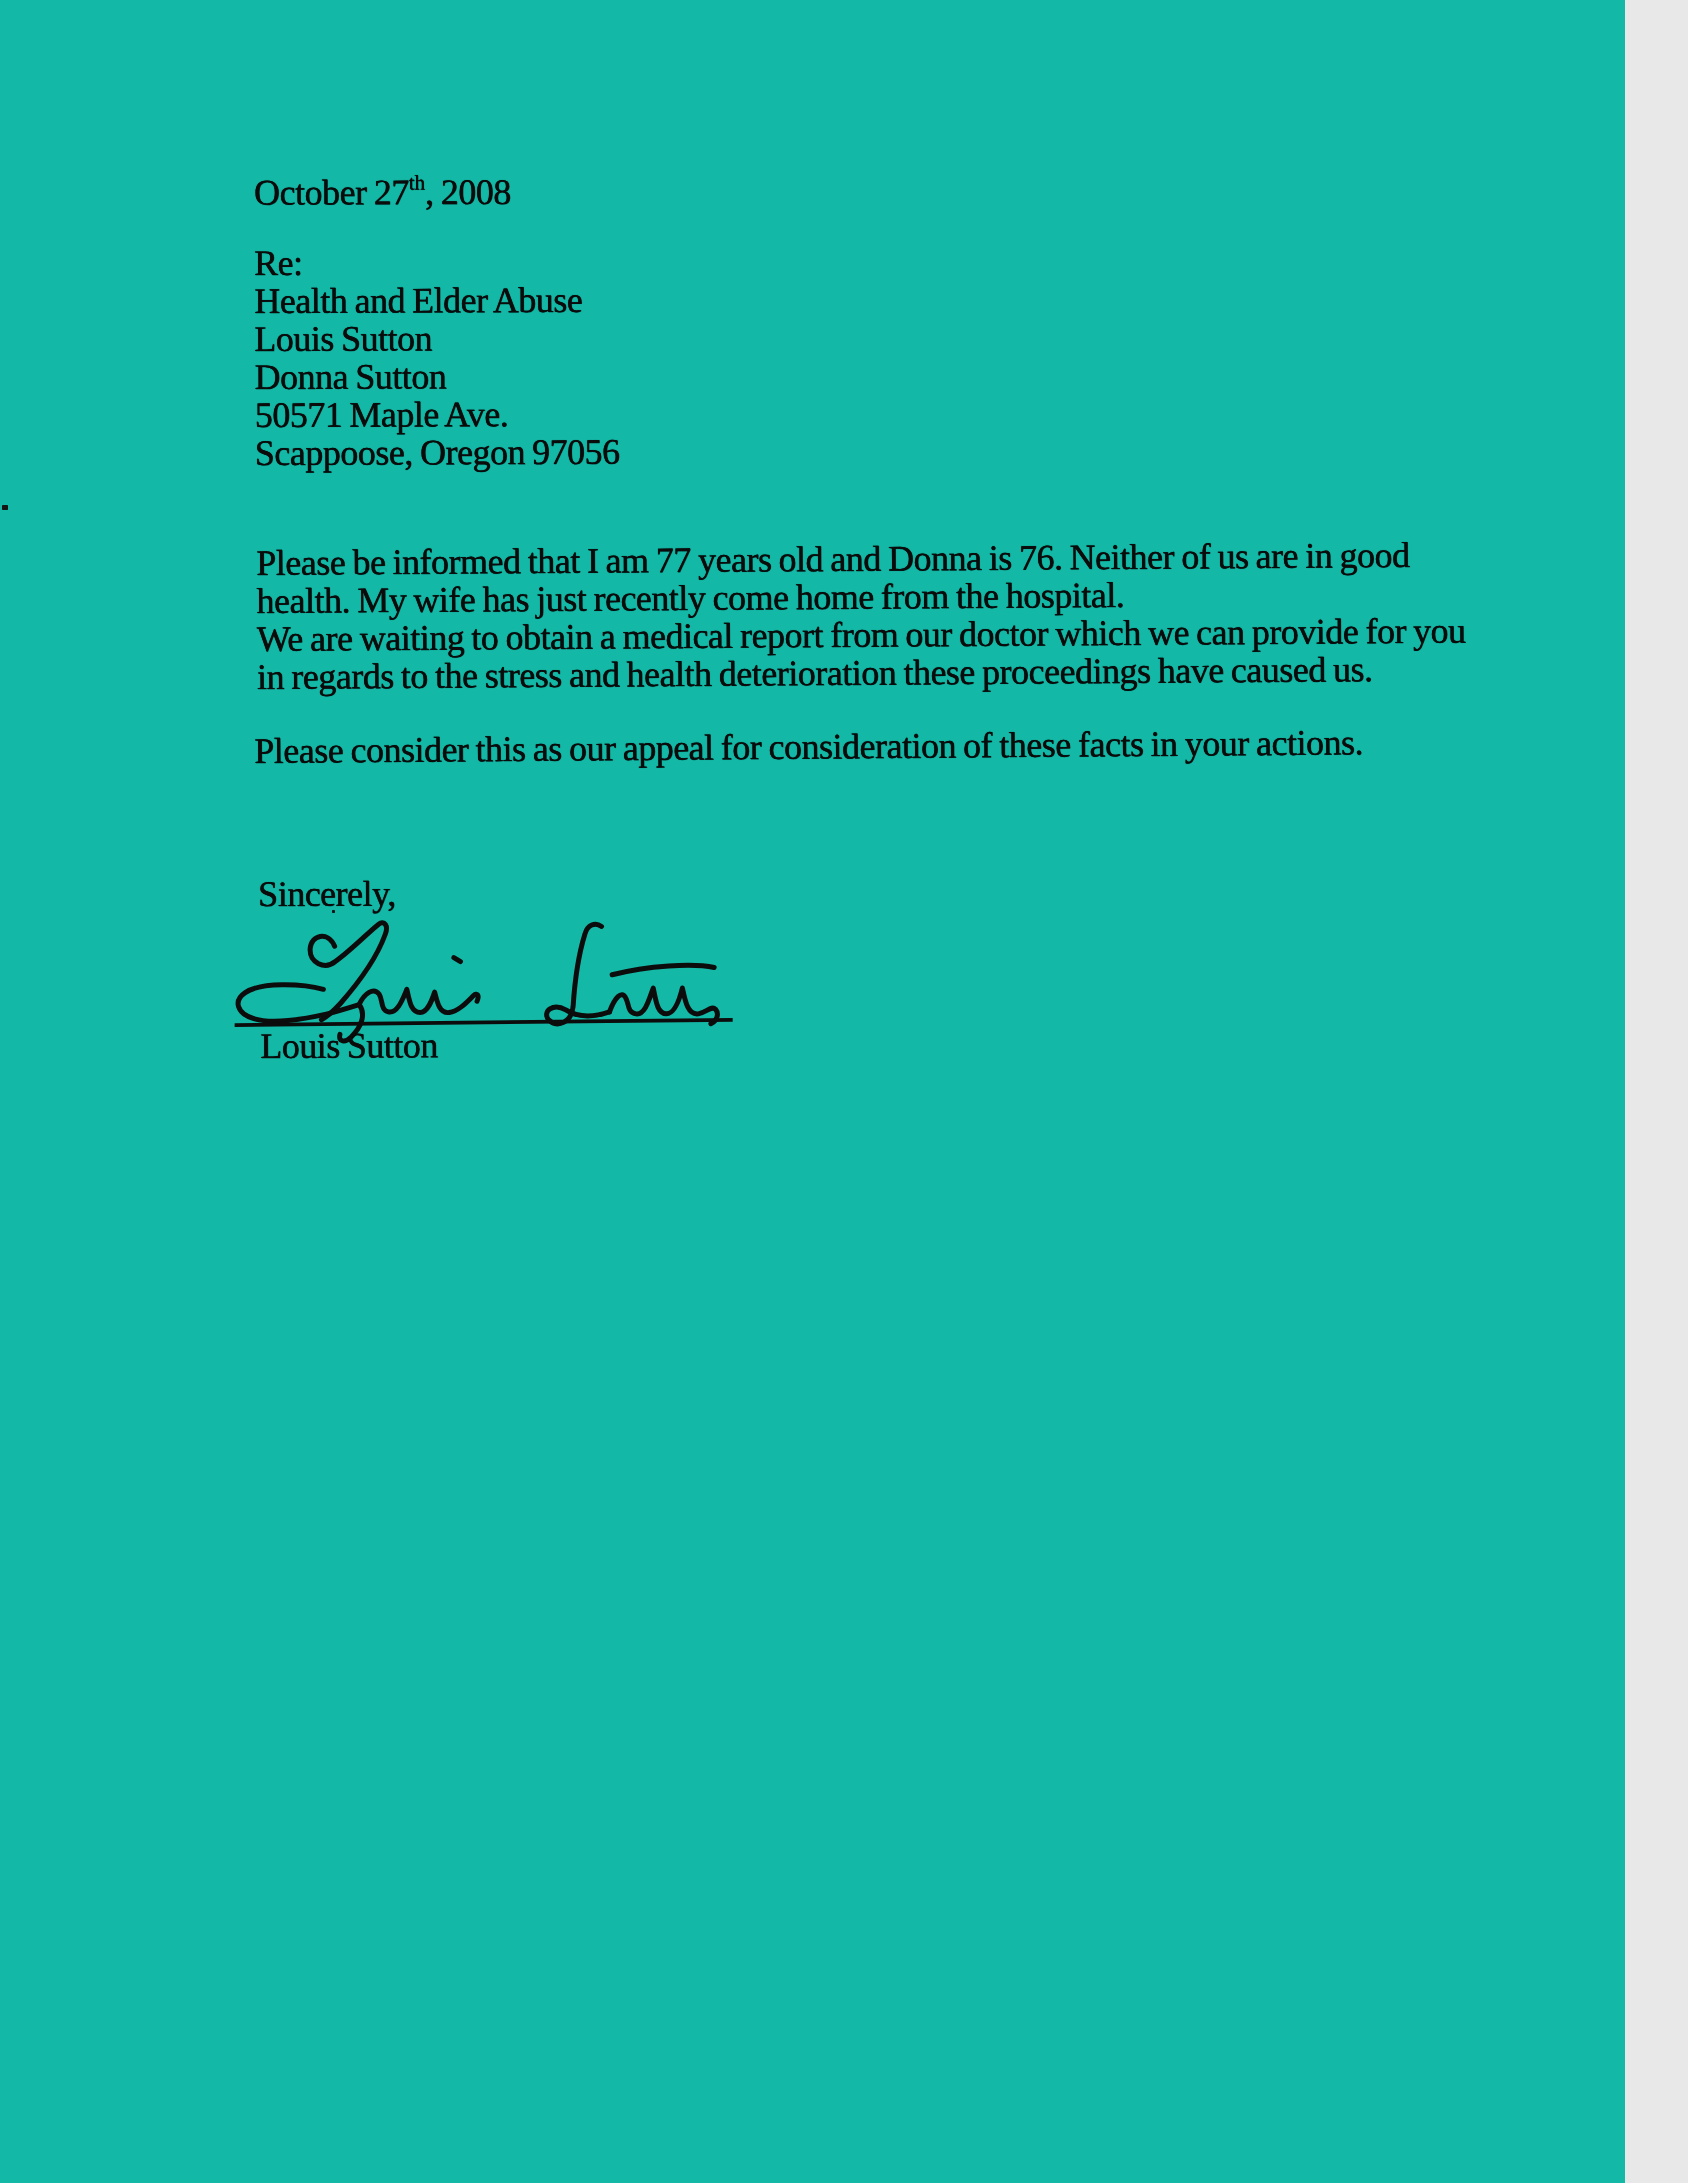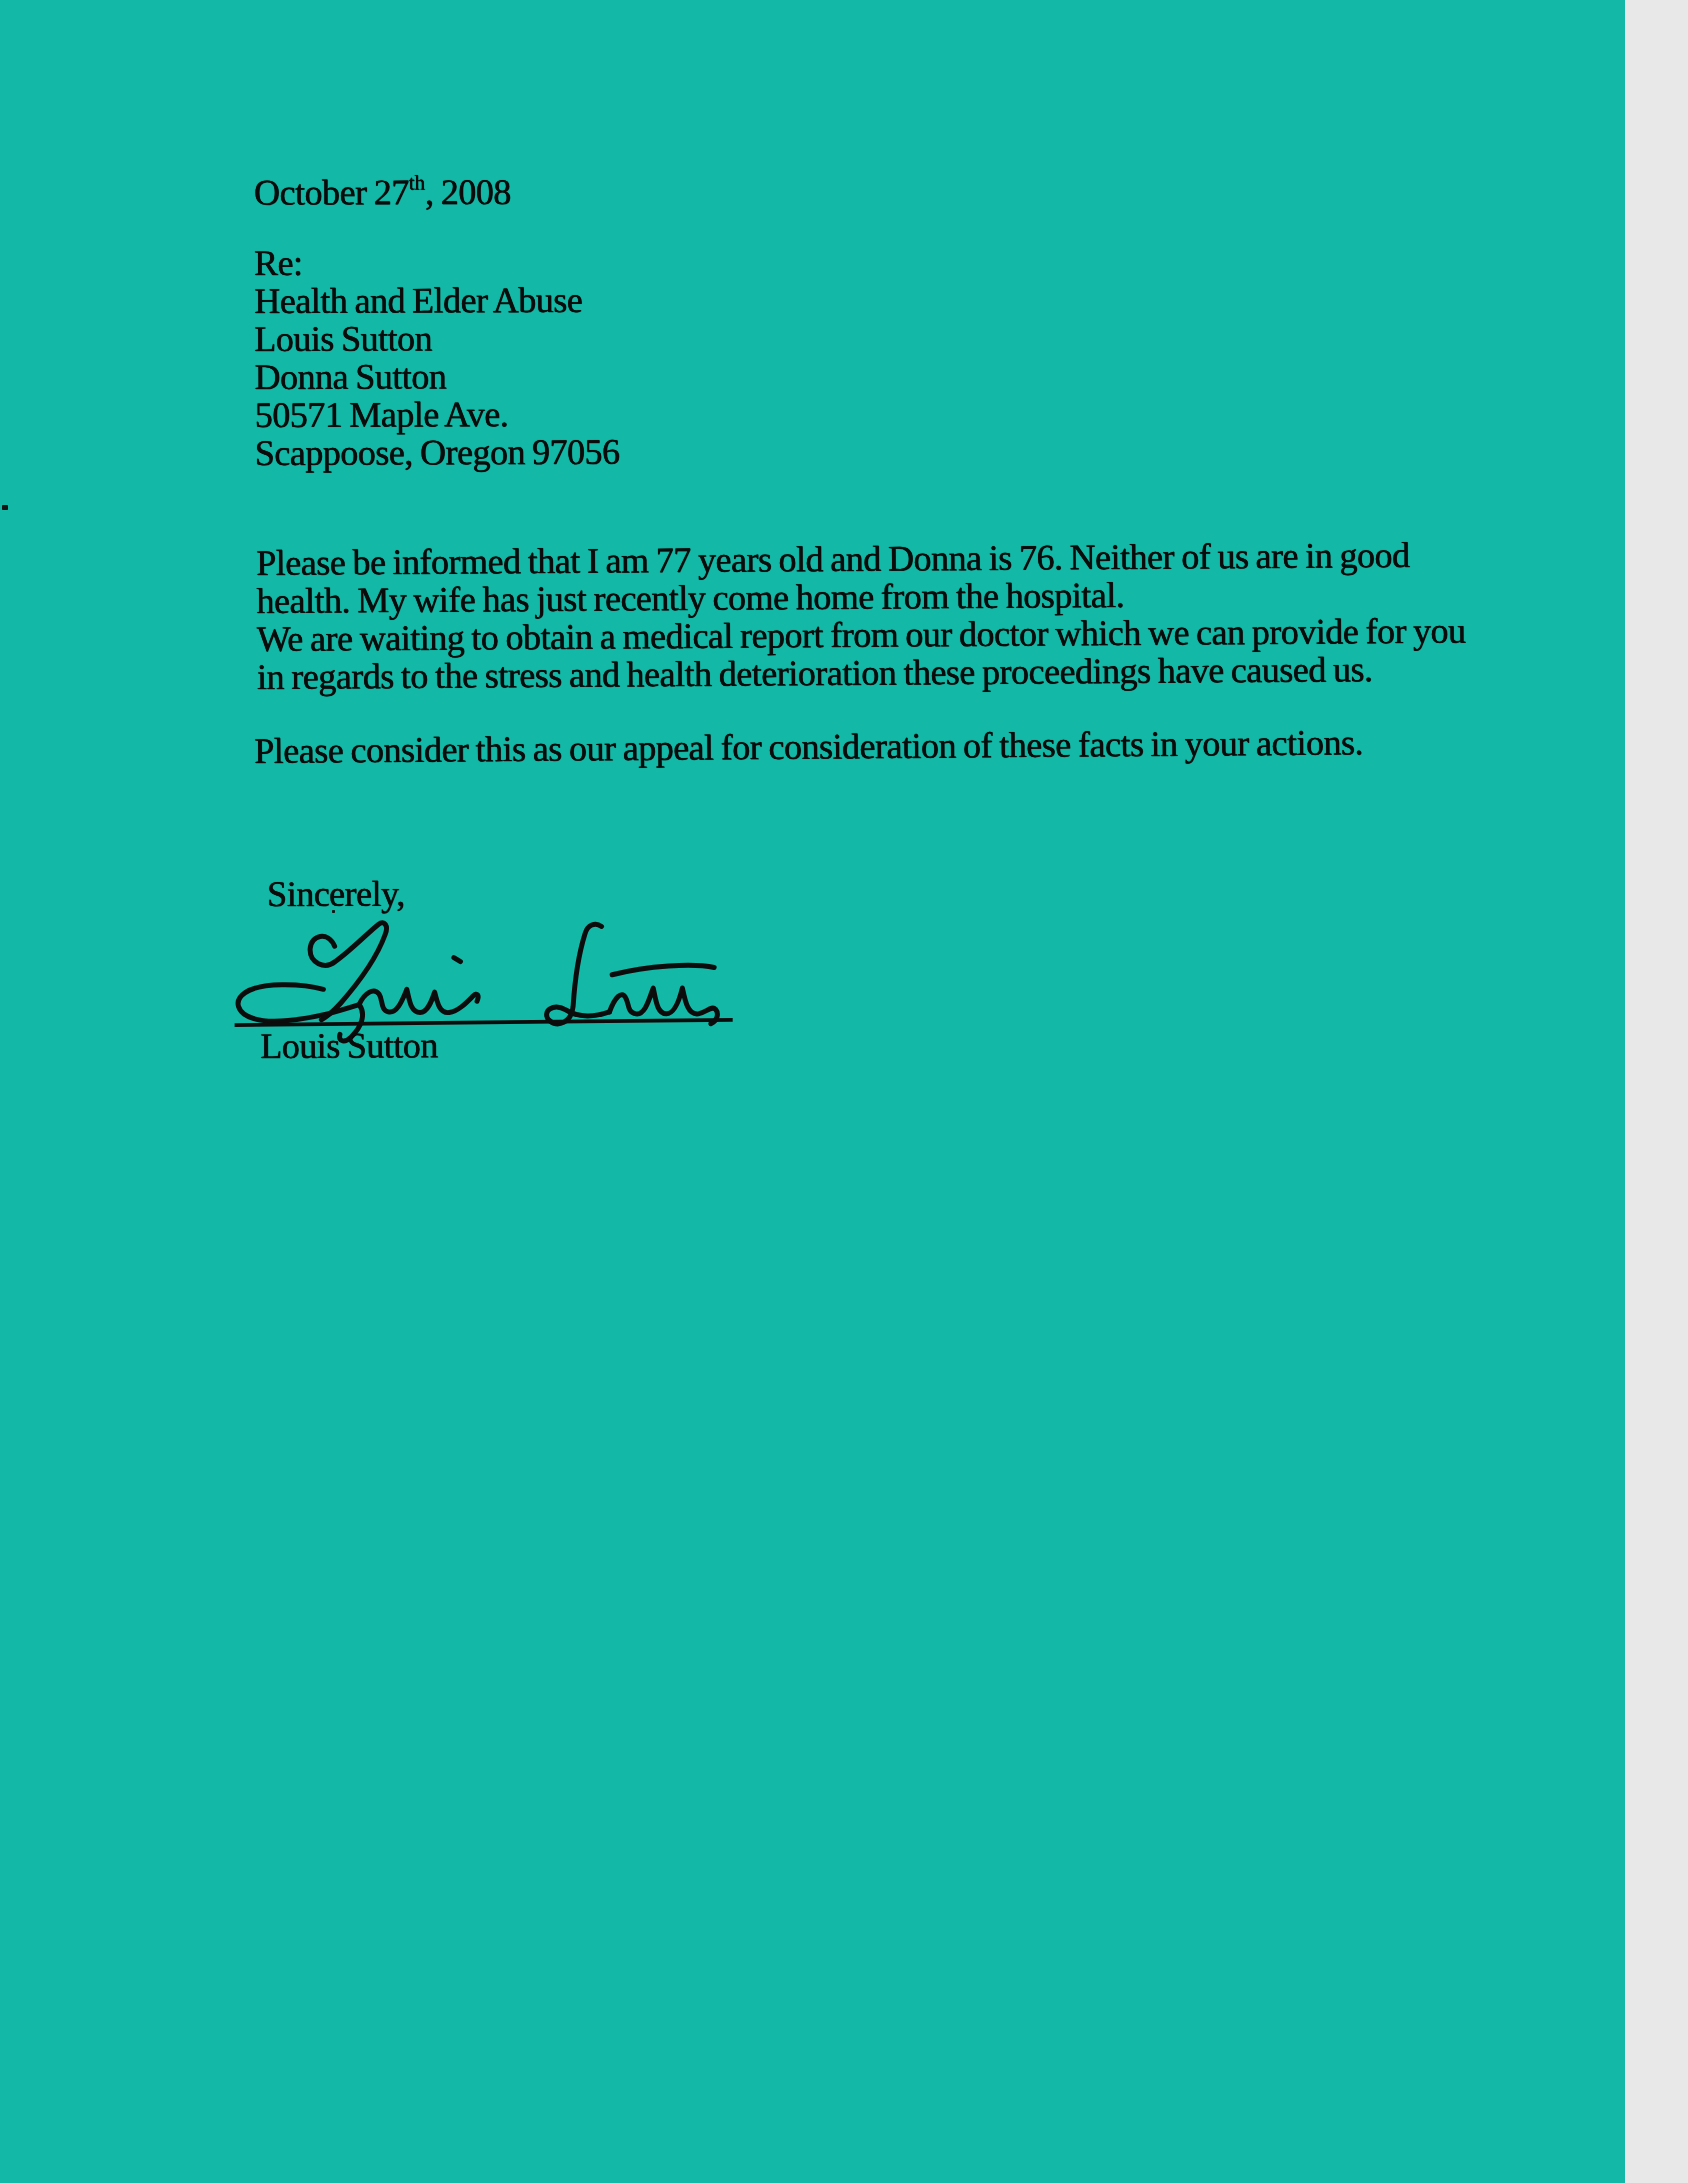--- a/index.html
+++ b/index.html
@@ -24,21 +24,21 @@
     white-space: nowrap;
     
     text-shadow: 0 0 0.7px rgba(0,0,0,0.9), 0.5px 0.3px 0 rgba(0,0,0,0.65);
   }
   .block { position: absolute; transform-origin: 0 0; }
 
   .date-block      { left: 254px; top: 164px;  transform: rotate(-0.15deg); }
   .re-block        { left: 254px; top: 244px;  transform: rotate(-0.2deg); }
   .para-1          { left: 256px; top: 544px;  transform: rotate(-0.4deg); }
   .para-2          { left: 254px; top: 732px; transform: rotate(-0.45deg); }
-  .closing-block   { left: 267px; top: 875px; transform: rotate(-0.2deg); }
+  .closing-block   { left: 258px; top: 875px; transform: rotate(-0.2deg); }
   .typed-name      { left: 260px; top: 1027px; transform: rotate(-0.25deg); }
 
   .sup-ordinal {
     font-size: 21px;
     vertical-align: 14.6px;
     letter-spacing: 0;
   }
 
   .signature-wrap {
     position: absolute;

